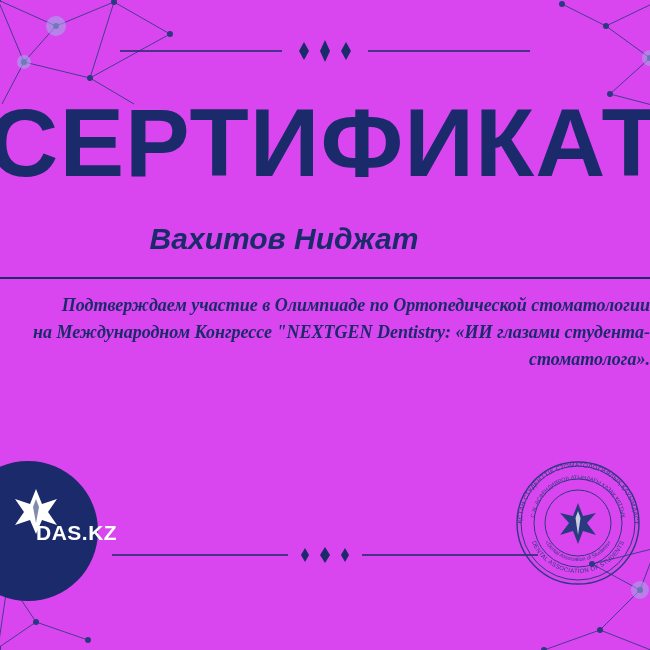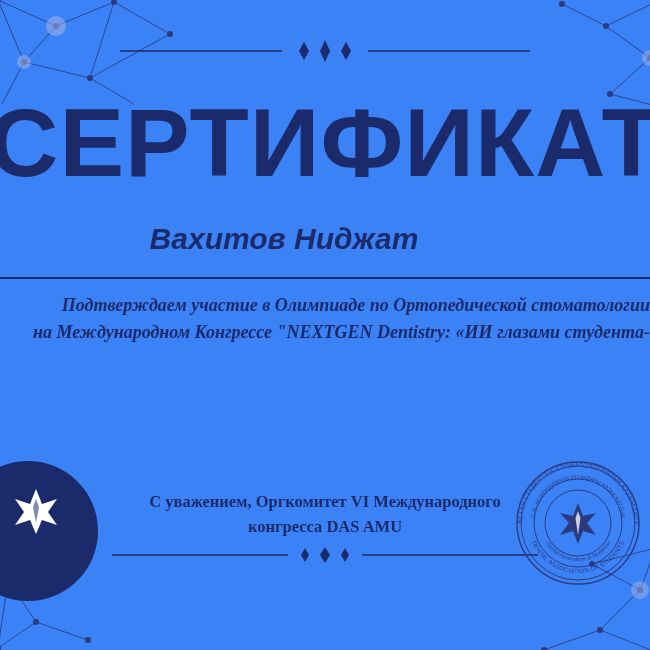--- a/index.html
+++ b/index.html
@@ -10,21 +10,21 @@
     width: 650px;
     height: 650px;
     overflow: hidden;
     background: #ffffff;
     font-family: "Liberation Serif", serif;
   }
   .certificate {
     position: relative;
     width: 650px;
     height: 650px;
-    background: #3b82f6;
+    background: #d946ef;
     overflow: hidden;
   }
 
   
   .net {
     position: absolute;
     pointer-events: none;
   }
   .net-tl { left: -6px; top: -8px; }
   .net-tr { right: -10px; top: -4px; }
@@ -278,43 +278,41 @@
     <div class="title">СЕРТИФИКАТ</div>
   </div>
 
   <div class="recipient">Вахитов Ниджат</div>
 
   <div class="divider divider-1"></div>
 
   <div class="body-text">
     <span class="body-line">Подтверждаем участие в Олимпиаде по Ортопедической стоматологии</span>
     <span class="body-line">на Международном Конгрессе "NEXTGEN Dentistry: «ИИ глазами студента-</span>
+    <span class="body-line">стоматолога».</span>
   </div>
 
-  <div class="signature">
-    <div>С уважением, Оргкомитет VI Международного</div>
-    <div>конгресса DAS AMU</div>
-  </div>
 
   <svg class="mid-ornament" viewBox="0 0 650 18">
     <line x1="112" y1="9" x2="288" y2="9" stroke="#1b2a6b" stroke-width="1.4"></line>
     <line x1="362" y1="9" x2="538" y2="9" stroke="#1b2a6b" stroke-width="1.4"></line>
     <g fill="#1b2a6b">
       <path d="M301 9 L305 2 L309 9 L305 16 Z"></path>
       <path d="M320 9 L325 1 L330 9 L325 17 Z"></path>
       <path d="M341 9 L345 2 L349 9 L345 16 Z"></path>
     </g>
   </svg>
 
 
   <div class="logo-left"></div>
   <svg class="logo-left-star" viewBox="0 0 48 48">
     <path d="M24 2 L30 17 L45 12 L36 25 L45 38 L30 33 L24 47 L18 33 L3 38 L12 25 L3 12 L18 17 Z" fill="#ffffff"></path>
     <path d="M24 12 L27 20 L24 36 L21 20 Z" fill="#1b2a6b" opacity="0.55"></path>
   </svg>
+  <div class="logo-left-text">DAS.KZ</div>
 
   <svg class="seal" viewBox="0 0 128 128">
     <defs>
       <path id="sealOuterTop" d="M 64,64 m -56,0 a 56,56 0 1,1 112,0" fill="none"></path>
       <path id="sealOuterBottom" d="M 64,64 m -50,0 a 50,50 0 1,0 100,0" fill="none"></path>
       <path id="sealInnerTop" d="M 64,64 m -44,0 a 44,44 0 1,1 88,0" fill="none"></path>
       <path id="sealInnerBottom" d="M 64,64 m -38,0 a 38,38 0 1,0 76,0" fill="none"></path>
     </defs>
     <circle cx="64" cy="64" r="61" fill="none" stroke="#2b3a80" stroke-width="1.4"></circle>
     <circle cx="64" cy="64" r="57" fill="none" stroke="#2b3a80" stroke-width="1"></circle>

